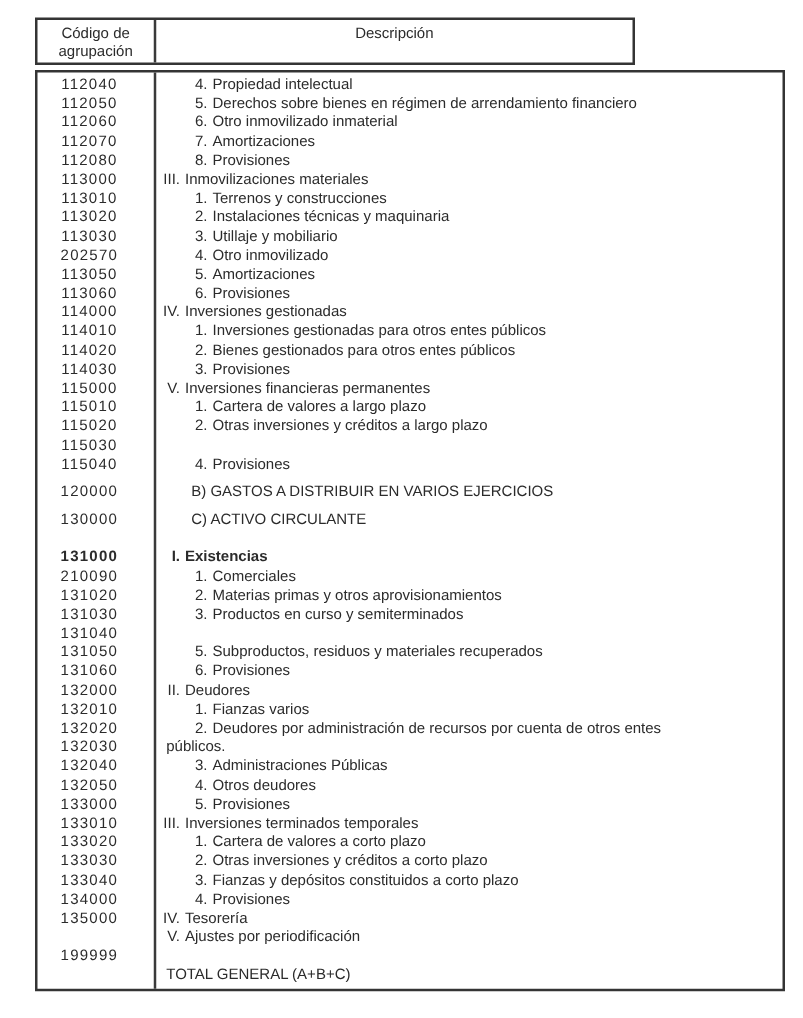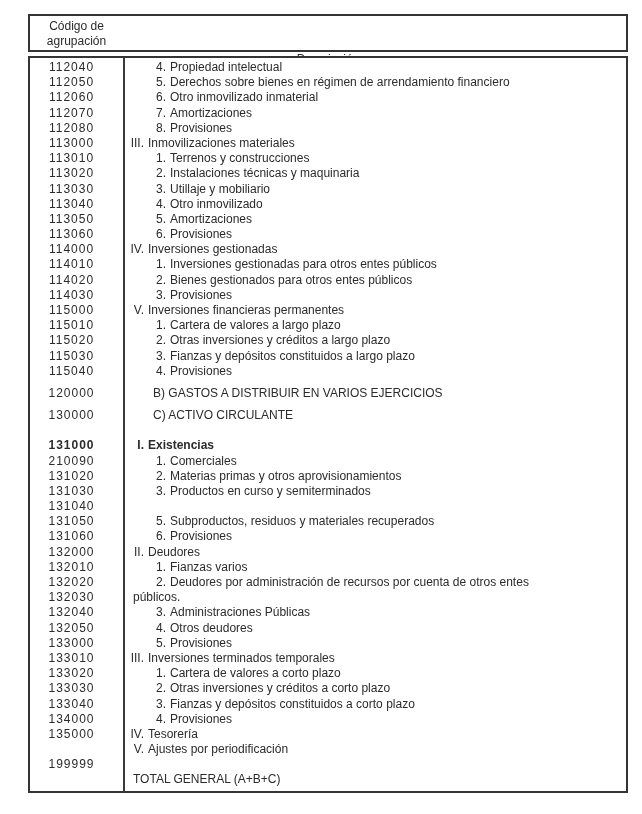--- a/index.html
+++ b/index.html
@@ -14,27 +14,26 @@
     width: 642px;
     height: 814px;
     background: #ffffff;
     overflow: hidden;
   }
   
   .thead {
     position: absolute;
     left: 28px;
     top: 14px;
-    width: 600px;
+    width: 480px;
     height: 38px;
     border: 2px solid #343434;
     box-sizing: border-box;
     display: flex;
     background: #ffffff;
-    flex-direction: column;
   }
   .hcell-code {
     width: 93px;
     flex: none;
     text-align: center;
     font-size: 12px;
     line-height: 15px;
     padding-top: 3px;
     white-space: pre-line;
   }
@@ -163,21 +162,21 @@
     <div class="cell-code">113020</div>
     <div class="cell-desc"><span class="pre">2.</span><span class="txt">Instalaciones técnicas y maquinaria</span></div>
   </div>
 
   <div class="row num">
     <div class="cell-code">113030</div>
     <div class="cell-desc"><span class="pre">3.</span><span class="txt">Utillaje y mobiliario</span></div>
   </div>
 
   <div class="row num">
-    <div class="cell-code">113040</div>
+    <div class="cell-code">202570</div>
     <div class="cell-desc"><span class="pre">4.</span><span class="txt">Otro inmovilizado</span></div>
   </div>
 
   <div class="row num">
     <div class="cell-code">113050</div>
     <div class="cell-desc"><span class="pre">5.</span><span class="txt">Amortizaciones</span></div>
   </div>
 
   <div class="row num">
     <div class="cell-code">113060</div>
@@ -214,21 +213,20 @@
     <div class="cell-desc"><span class="pre">1.</span><span class="txt">Cartera de valores a largo plazo</span></div>
   </div>
 
   <div class="row num">
     <div class="cell-code">115020</div>
     <div class="cell-desc"><span class="pre">2.</span><span class="txt">Otras inversiones y créditos a largo plazo</span></div>
   </div>
 
   <div class="row num">
     <div class="cell-code">115030</div>
-    <div class="cell-desc"><span class="pre">3.</span><span class="txt">Fianzas y depósitos constituidos a largo plazo</span></div>
   </div>
 
   <div class="row num">
     <div class="cell-code">115040</div>
     <div class="cell-desc"><span class="pre">4.</span><span class="txt">Provisiones</span></div>
   </div>
 
   <div class="row plain gap-sm">
     <div class="cell-code">120000</div>
     <div class="cell-desc"><span class="pre"></span><span class="txt">B) GASTOS A DISTRIBUIR EN VARIOS EJERCICIOS</span></div>

